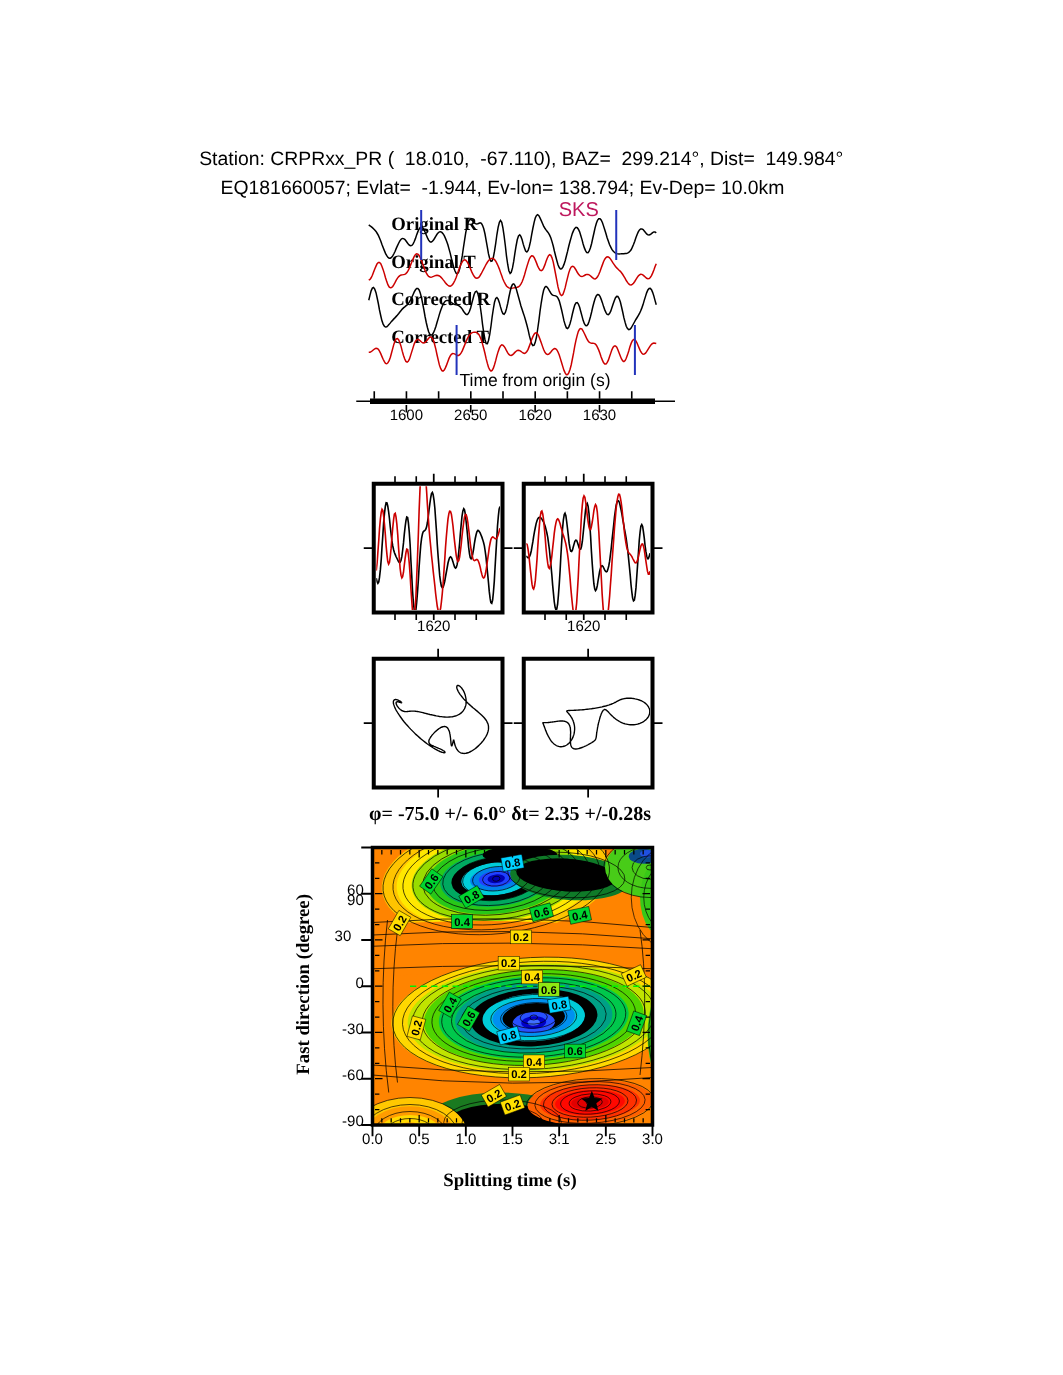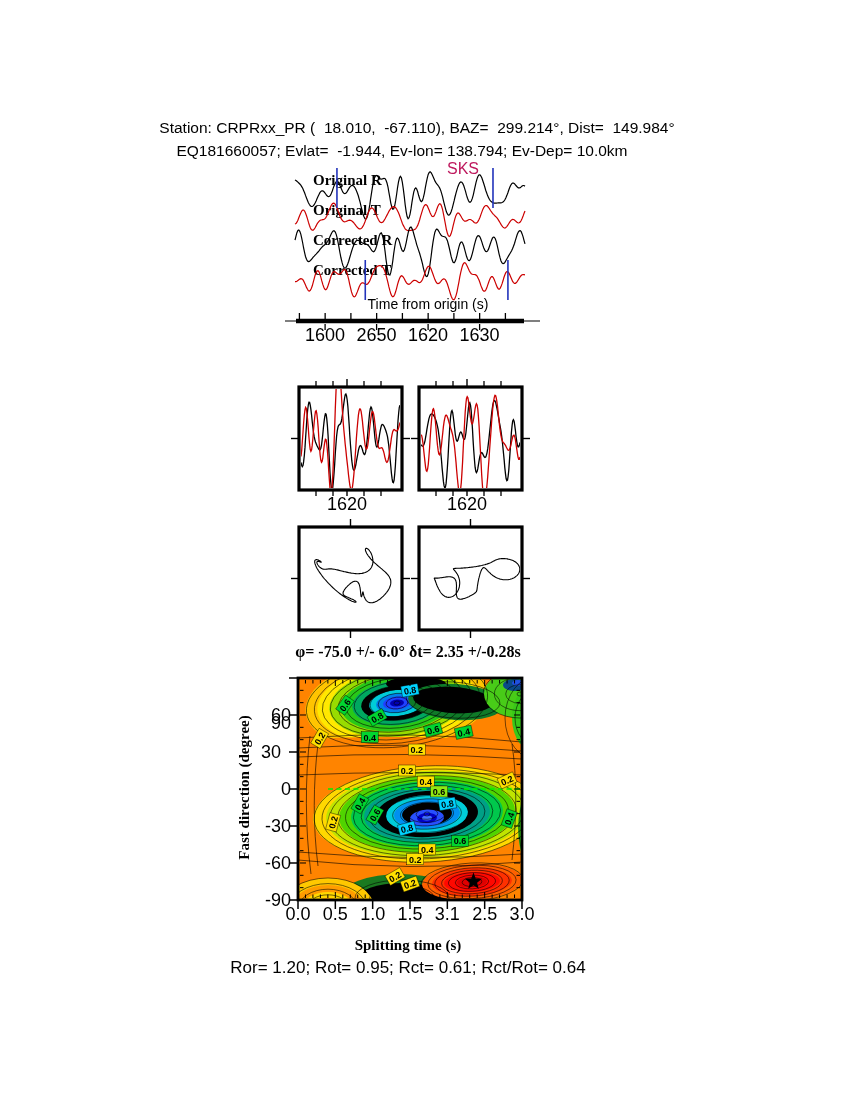--- a/index.html
+++ b/index.html
@@ -5,21 +5,21 @@
   html,body{margin:0;padding:0;background:#fff;}
   #page{position:relative;width:761px;height:1100px;background:#ffffff;
         font-family:"Liberation Sans",sans-serif;color:#000;overflow:hidden;}
   .abs{position:absolute;white-space:pre;}
   .ctr{text-align:center;}
   .rt{text-align:right;}
   .hdr{font-size:15.5px;}
   .sks{font-size:16px;color:#be185d;margin-left:33px;}
   .tracelab{font-family:"Liberation Serif",serif;font-weight:bold;font-size:15px;z-index:1;margin-left:17px;}
   .axlab{font-size:14px;}
-  .num{font-size:18px;}
+  .num{font-size:12px;}
   .title16{font-family:"Liberation Serif",serif;font-weight:bold;font-size:16px;}
   .lab15{font-family:"Liberation Serif",serif;font-weight:bold;font-size:15px;}
   .foot{font-size:17px;}
   svg.layer{position:absolute;z-index:2;}
   .ylabrot{transform:rotate(-90deg);transform-origin:center center;}
 </style>
 </head>
 <body>
 
 <div id="page">
@@ -451,21 +451,20 @@
       <line x1="246.5" x2="250" y1="186.662" y2="186.662" stroke="#000" stroke-width="1"></line>
       <line x1="30" x2="36" y1="198.995" y2="198.995" stroke="#000" stroke-width="1"></line>
       <line x1="244" x2="250" y1="198.995" y2="198.995" stroke="#000" stroke-width="1"></line>
       <line x1="30" x2="33.5" y1="211.328" y2="211.328" stroke="#000" stroke-width="1"></line>
       <line x1="246.5" x2="250" y1="211.328" y2="211.328" stroke="#000" stroke-width="1"></line>
       <line x1="30" x2="33.5" y1="223.661" y2="223.661" stroke="#000" stroke-width="1"></line>
       <line x1="246.5" x2="250" y1="223.661" y2="223.661" stroke="#000" stroke-width="1"></line>
     </svg>
   <div class="abs ctr lab15" style="left:308px;top:937px;width:200px;z-index:3;">Splitting time (s)</div>
 
-  <div class="abs ctr foot" style="left:0;top:958px;width:816px;">Ror= 1.20; Rot= 0.95; Rct= 0.61; Rct/Rot= 0.64</div>
 <div class="abs ctr num" style="left: 295.1px; top: 325px; width: 60px;">1600</div>
     <div class="abs ctr num" style="left: 346.6px; top: 325px; width: 60px;">2650</div>
     <div class="abs ctr num" style="left: 398.1px; top: 325px; width: 60px;">1620</div>
     <div class="abs ctr num" style="left: 449.6px; top: 325px; width: 60px;">1630</div>
     <div class="abs rt num" style="left: 241px; top: 668px; width: 50px; margin-top: 45px;">90</div>
     <div class="abs rt num" style="left: 241px; top: 705px; width: 50px;">60</div>
     <div class="abs rt num" style="left: 231px; top: 742px; width: 50px;">30</div>
     <div class="abs rt num" style="left: 241px; top: 779px; width: 50px;">0</div>
     <div class="abs rt num" style="left: 241px; top: 816px; width: 50px;">-30</div>
     <div class="abs rt num" style="left: 241px; top: 853px; width: 50px;">-60</div>

